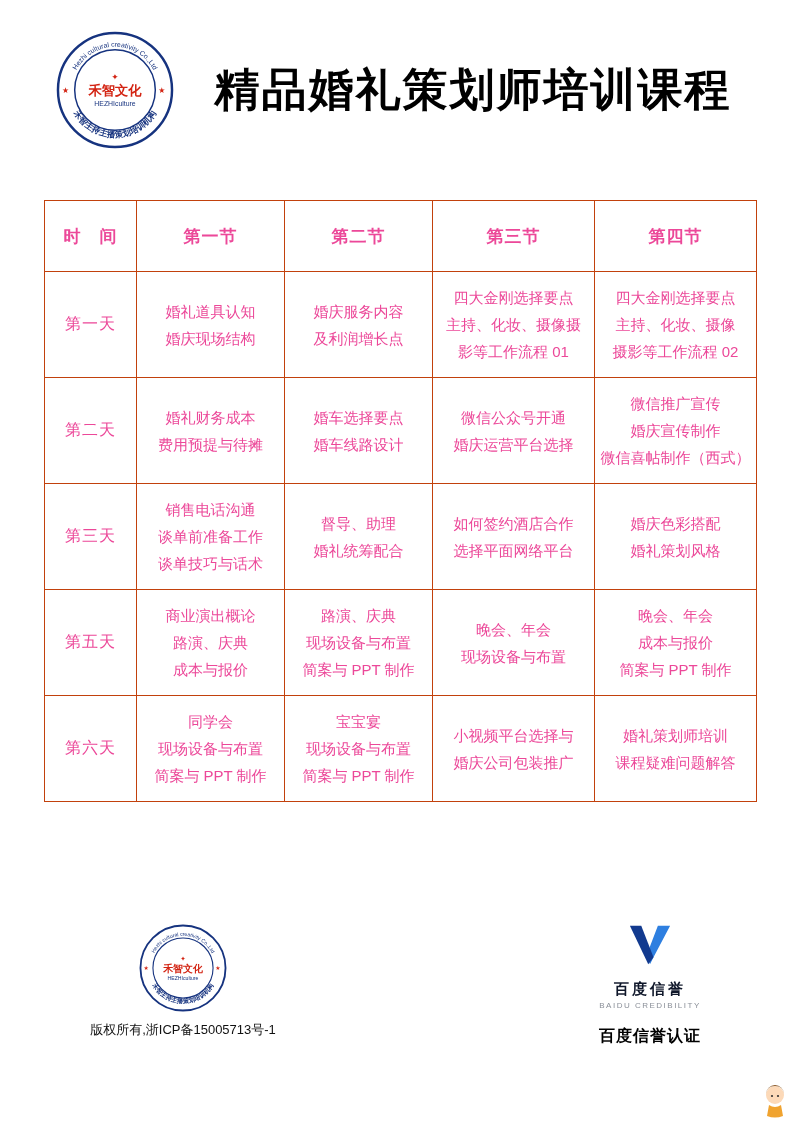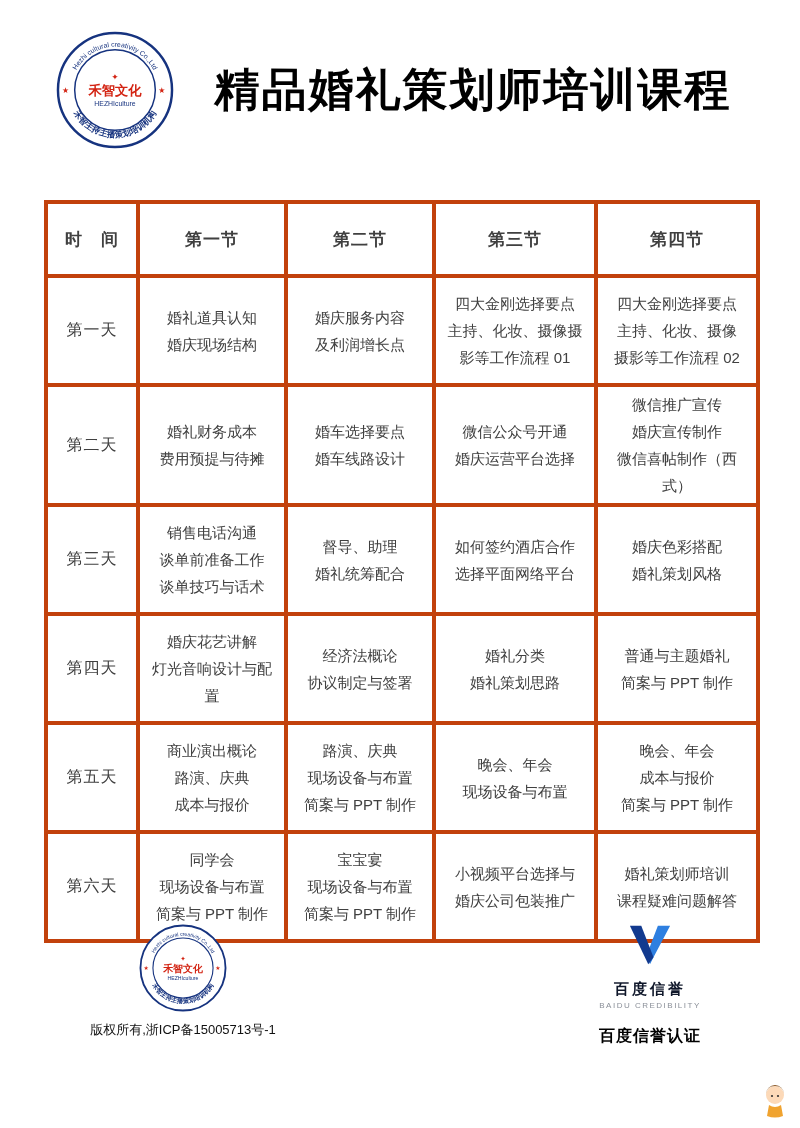--- a/index.html
+++ b/index.html
@@ -5,21 +5,21 @@
   html,body{margin:0;padding:0;}
   body{width:800px;height:1128px;background:#ffffff;font-family:"Liberation Sans","DejaVu Sans",sans-serif;}
   .page{position:relative;width:800px;height:1128px;background:#ffffff;overflow:hidden;}
 
   
   .header{position:absolute;top:30px;left:56px;right:28px;display:flex;align-items:center;}
   .title{flex:1;text-align:center;font-size:45px;font-weight:900;letter-spacing:2px;color:#000;}
 
   
   .schedule{position:absolute;top:200px;left:44px;width:712px;border-collapse:collapse;table-layout:fixed;}
-  .schedule th,.schedule td{border:4px solid #c2410c;text-align:center;vertical-align:middle;color:#404040;white-space:pre-line;padding:4px 5px;}
+  .schedule th,.schedule td{border:1px solid #c2410c;text-align:center;vertical-align:middle;color:#ec4899;white-space:pre-line;padding:4px 5px;}
   .schedule th{height:62px;font-size:17px;font-weight:bold;letter-spacing:1px;}
   .schedule td{height:97px;font-size:15px;line-height:1.8;}
   .schedule td.day{font-size:16px;letter-spacing:1px;}
 
   
   .footer{position:absolute;top:924px;left:0;width:800px;height:140px;}
   .fcol{position:absolute;display:flex;flex-direction:column;align-items:center;text-align:center;}
   .fcol-left{left:68px;width:230px;}
   .fcol-center{left:300px;width:240px;}
   .fcol-right{left:552px;width:196px;}
@@ -112,31 +112,20 @@
 谈单前准备工作
 谈单技巧与话术</td>
         <td>督导、助理
 婚礼统筹配合</td>
         <td>如何签约酒店合作
 选择平面网络平台</td>
         <td>婚庆色彩搭配
 婚礼策划风格</td>
       </tr>
       <tr>
-        <td class="day">第四天</td>
-        <td>婚庆花艺讲解
-灯光音响设计与配置</td>
-        <td>经济法概论
-协议制定与签署</td>
-        <td>婚礼分类
-婚礼策划思路</td>
-        <td>普通与主题婚礼
-简案与 PPT 制作</td>
-      </tr>
-      <tr>
         <td class="day">第五天</td>
         <td>商业演出概论
 路演、庆典
 成本与报价</td>
         <td>路演、庆典
 现场设备与布置
 简案与 PPT 制作</td>
         <td>晚会、年会
 现场设备与布置</td>
         <td>晚会、年会

